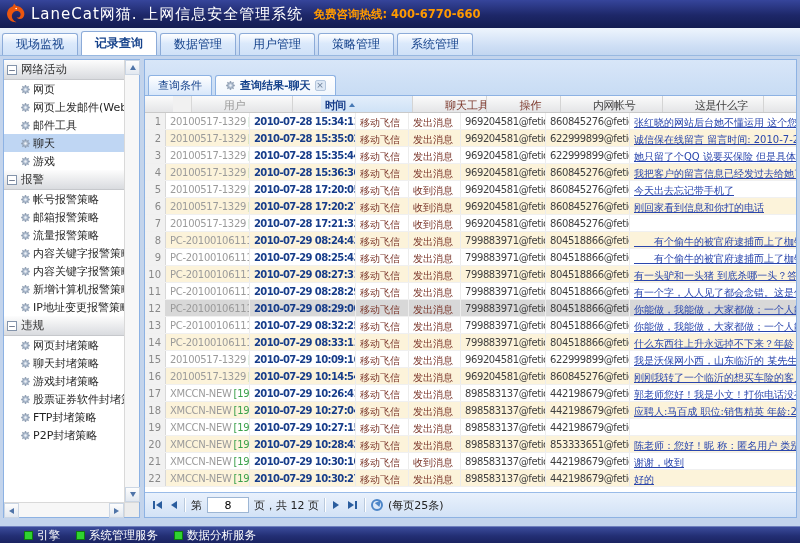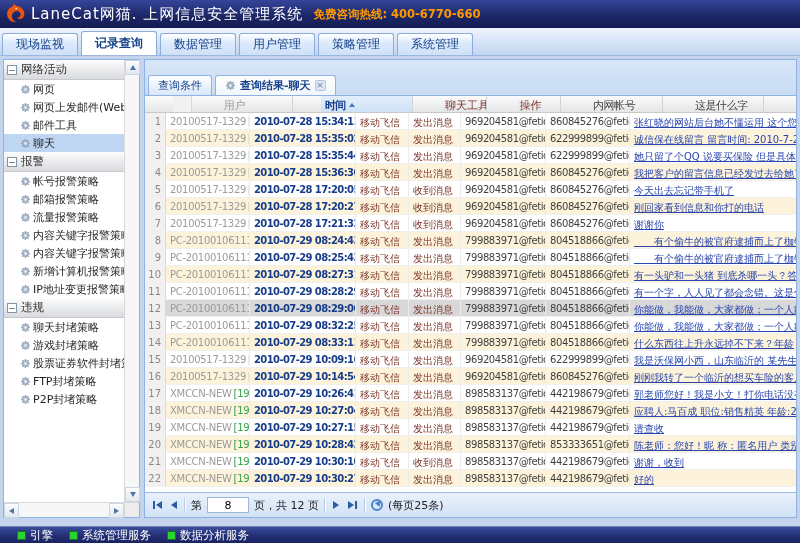--- a/index.html
+++ b/index.html
@@ -98,21 +98,21 @@
   .pinput{width:42px;height:16px;box-sizing:border-box;border:1px solid #9db6d4;font-size:11px;
           text-align:center;padding:0;font-family:inherit;}
   .refresh{width:12px;height:12px;box-sizing:border-box;border:2px solid #4d86c8;border-radius:50%;
            position:relative;display:inline-block;}
   .refresh::before{content:"";position:absolute;top:-4px;right:-2px;width:0;height:0;
            border:3px solid transparent;border-bottom:6px solid #4d86c8;transform:rotate(40deg);}
   
   .statusbar{position:absolute;bottom:0;left:0;right:0;height:17px;
              background:linear-gradient(#3b4c9b,#232f75 55%,#1a2360);
              border-top:1px solid #6f80bd;box-sizing:border-box;
-             display:flex;align-items:center;gap:16px;padding-left:17px;}
+             display:flex;align-items:center;gap:16px;padding-left:24px;}
   .sitem{display:flex;align-items:center;gap:4px;color:#fff;font-size:11.5px;}
   .led{width:9px;height:9px;background:#2fd32f;border:1px solid #0f7a0f;box-sizing:border-box;}
 </style>
 </head>
 <body>
 
 <div class="banner">
   <svg width="22" height="22" viewBox="0 0 24 24">
     <path fill="#ea560f" d="M12 3 L10 0.5 L8.5 3.5 C4 5 1.5 9.5 2.5 14 C3.5 18.5 8 21.5 12.5 21 C9 19.5 7 16.5 7.6 13.2 C8.2 9.9 11 8 14 8.8 C16.4 9.4 17.6 11.8 16.8 13.8 C16.1 15.5 14.2 16.3 12.6 15.6 C14 17.8 17.3 18.2 19.3 16.4 C21.6 14.3 21.8 10.5 19.8 7.6 C18.3 5.4 15.8 3.7 13.2 3.3 Z"></path>
     <circle cx="12.2" cy="6" r="0.9" fill="#fff"></circle>
@@ -196,20 +196,30 @@
               <svg class="gear" width="11" height="11" viewBox="0 0 20 20">
                 <g stroke="#97a5b8" stroke-width="2.6">
                 <path d="M10 2v16M2 10h16M4.3 4.3l11.4 11.4M15.7 4.3L4.3 15.7" fill="none"></path>
               </g>
                 <circle cx="10" cy="10" r="5.5" fill="#aebccf" stroke="#7d8da3" stroke-width="1"></circle>
                 <circle cx="10" cy="10" r="2.2" fill="#eef2f7"></circle>
               </svg>
               <span>聊天</span>
             </div>
 
+            <div class="titem">
+              <svg class="gear" width="11" height="11" viewBox="0 0 20 20">
+                <g stroke="#97a5b8" stroke-width="2.6">
+                <path d="M10 2v16M2 10h16M4.3 4.3l11.4 11.4M15.7 4.3L4.3 15.7" fill="none"></path>
+              </g>
+                <circle cx="10" cy="10" r="5.5" fill="#aebccf" stroke="#7d8da3" stroke-width="1"></circle>
+                <circle cx="10" cy="10" r="2.2" fill="#eef2f7"></circle>
+              </svg>
+              <span>游戏</span>
+            </div>
           </div>
       </div>
 
       <div class="tgroup">
         <div class="ghead">
           <span class="cbox">−</span>
           <span>报警</span>
         </div>
         <div class="gitems">
 
@@ -293,20 +303,30 @@
           </div>
       </div>
 
       <div class="tgroup">
         <div class="ghead">
           <span class="cbox">−</span>
           <span>违规</span>
         </div>
         <div class="gitems">
 
+            <div class="titem">
+              <svg class="gear" width="11" height="11" viewBox="0 0 20 20">
+                <g stroke="#97a5b8" stroke-width="2.6">
+                <path d="M10 2v16M2 10h16M4.3 4.3l11.4 11.4M15.7 4.3L4.3 15.7" fill="none"></path>
+              </g>
+                <circle cx="10" cy="10" r="5.5" fill="#aebccf" stroke="#7d8da3" stroke-width="1"></circle>
+                <circle cx="10" cy="10" r="2.2" fill="#eef2f7"></circle>
+              </svg>
+              <span>网页封堵策略</span>
+            </div>
 
 
             <div class="titem">
               <svg class="gear" width="11" height="11" viewBox="0 0 20 20">
                 <g stroke="#97a5b8" stroke-width="2.6">
                 <path d="M10 2v16M2 10h16M4.3 4.3l11.4 11.4M15.7 4.3L4.3 15.7" fill="none"></path>
               </g>
                 <circle cx="10" cy="10" r="5.5" fill="#aebccf" stroke="#7d8da3" stroke-width="1"></circle>
                 <circle cx="10" cy="10" r="2.2" fill="#eef2f7"></circle>
               </svg>
@@ -480,21 +500,20 @@
       </div>
 
       <div class="trow">
         <div class="c c-num">7</div>
         <div class="c c-user"><span class="uname">20100517-1329</span><span class="uip">[1</span></div>
         <div class="c c-time">2010-07-28 17:21:32</div>
         <div class="c c-tool">移动飞信</div>
         <div class="c c-op">收到消息</div>
         <div class="c c-int">969204581@fetion</div>
         <div class="c c-ext">860845276@fetion</div>
-        <div class="c c-msg"><span>谢谢你</span></div>
       </div>
 
       <div class="trow">
         <div class="c c-num">8</div>
         <div class="c c-user"><span class="uname">PC-20100106111</span><span class="uip"></span></div>
         <div class="c c-time">2010-07-29 08:24:43</div>
         <div class="c c-tool">移动飞信</div>
         <div class="c c-op">发出消息</div>
         <div class="c c-int">799883971@fetion</div>
         <div class="c c-ext">804518866@fetion</div>
@@ -612,21 +631,20 @@
       </div>
 
       <div class="trow">
         <div class="c c-num">19</div>
         <div class="c c-user"><span class="uname">XMCCN-NEW</span><span class="uip">[19:</span></div>
         <div class="c c-time">2010-07-29 10:27:15</div>
         <div class="c c-tool">移动飞信</div>
         <div class="c c-op">发出消息</div>
         <div class="c c-int">898583137@fetion</div>
         <div class="c c-ext">442198679@fetion</div>
-        <div class="c c-msg"><span>请查收</span></div>
       </div>
 
       <div class="trow">
         <div class="c c-num">20</div>
         <div class="c c-user"><span class="uname">XMCCN-NEW</span><span class="uip">[19:</span></div>
         <div class="c c-time">2010-07-29 10:28:42</div>
         <div class="c c-tool">移动飞信</div>
         <div class="c c-op">发出消息</div>
         <div class="c c-int">898583137@fetion</div>
         <div class="c c-ext">853333651@fetion</div>

